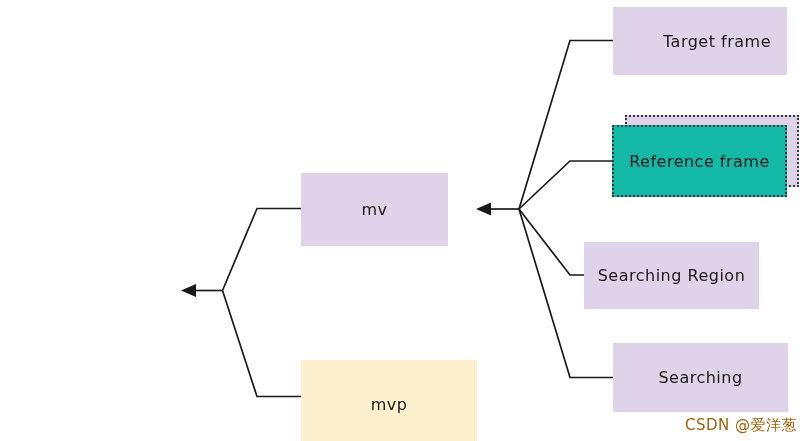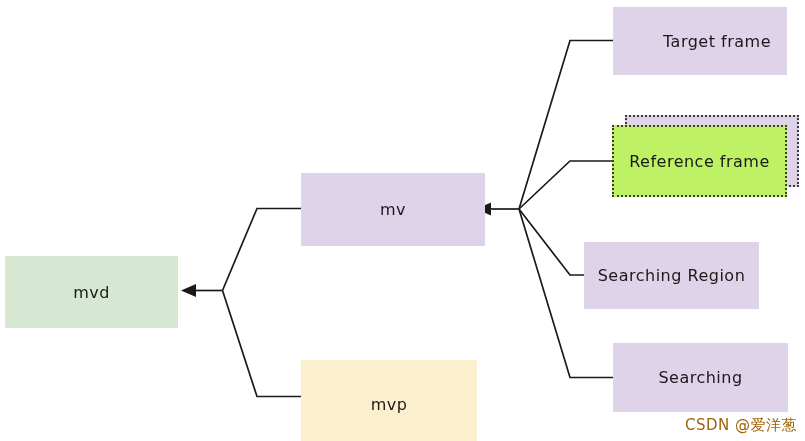--- a/index.html
+++ b/index.html
@@ -21,21 +21,21 @@
   }
   .node{
     position:absolute;
     display:flex;align-items:center;justify-content:center;
     box-sizing:border-box;
     font-size:16px;color:#1a1a1a;
     letter-spacing:0.5px;
   }
   .node .lbl{white-space:nowrap;}
   #n-mvd      {left:5px;  top:256px;width:173px;height:72px;}
-  #n-mv       {left:301px;top:173px;width:184px;height:73px;}
+  #n-mv       {left:301px;top:173px;width:147px;height:73px;}
   #n-mvp      {left:301px;top:360px;width:176px;height:89px;}
   #n-target   {left:613px;top:7px;  width:174px;height:68px;padding-left:34px;}
   #n-ref-back {left:625px;top:115px;width:174px;height:72px;border:2px dotted #3a3a3a;}
   #n-ref-front{left:612px;top:125px;width:175px;height:72px;border:2px dotted #3a3a3a;}
   #n-search   {left:584px;top:242px;width:175px;height:67px;}
   #n-match    {left:613px;top:343px;width:175px;height:69px;}
   .watermark{
     position:absolute;right:8px;bottom:6px;
     font-size:15px;letter-spacing:0.5px;
   }
@@ -53,39 +53,36 @@
     <path d="M222.5 290.5 L257 396.5 H301"></path>
 
     <path d="M519 209 H489"></path>
     <polygon points="476,209 491,202.5 491,215.5"></polygon>
     <path d="M519 209 L570 40.5 H613"></path>
     <path d="M519 209 L570 161 H612"></path>
     <path d="M519 209 L570 275 H613"></path>
     <path d="M519 209 L570 377.5 H613"></path>
   </svg>
 
-  <div class="node" id="n-mvd" style="background-color: rgb(214, 232, 210);">
-    <span class="lbl">mvd</span>
-  </div>
 
   <div class="node" id="n-mv" style="background-color: rgb(222, 211, 232);">
     <span class="lbl">mv</span>
   </div>
 
   <div class="node" id="n-mvp" style="background-color: rgb(252, 239, 206);">
     <span class="lbl">mvp</span>
   </div>
 
   <div class="node" id="n-target" style="background-color: rgb(222, 211, 232);">
     <span class="lbl">Target frame</span>
   </div>
 
   <div class="node" id="n-ref-back" style="background-color: rgb(222, 211, 232);"></div>
 
-  <div class="node" id="n-ref-front" style="background-color: #bef264;">
+  <div class="node" id="n-ref-front" style="background-color: #14b8a6;">
     <span class="lbl">Reference frame</span>
   </div>
 
   <div class="node" id="n-search" style="background-color: rgb(222, 211, 232);">
     <span class="lbl">Searching Region</span>
   </div>
 
   <div class="node" id="n-match" style="background-color: rgb(222, 211, 232);">
     <span class="lbl">Searching</span>
   </div>

